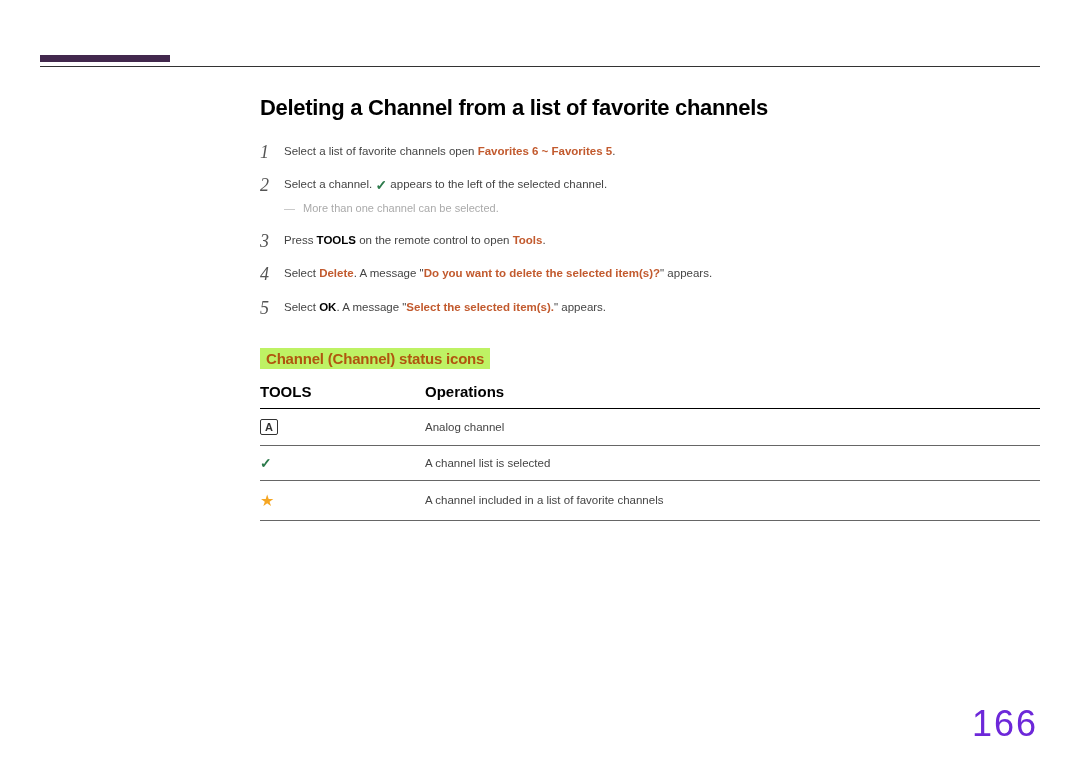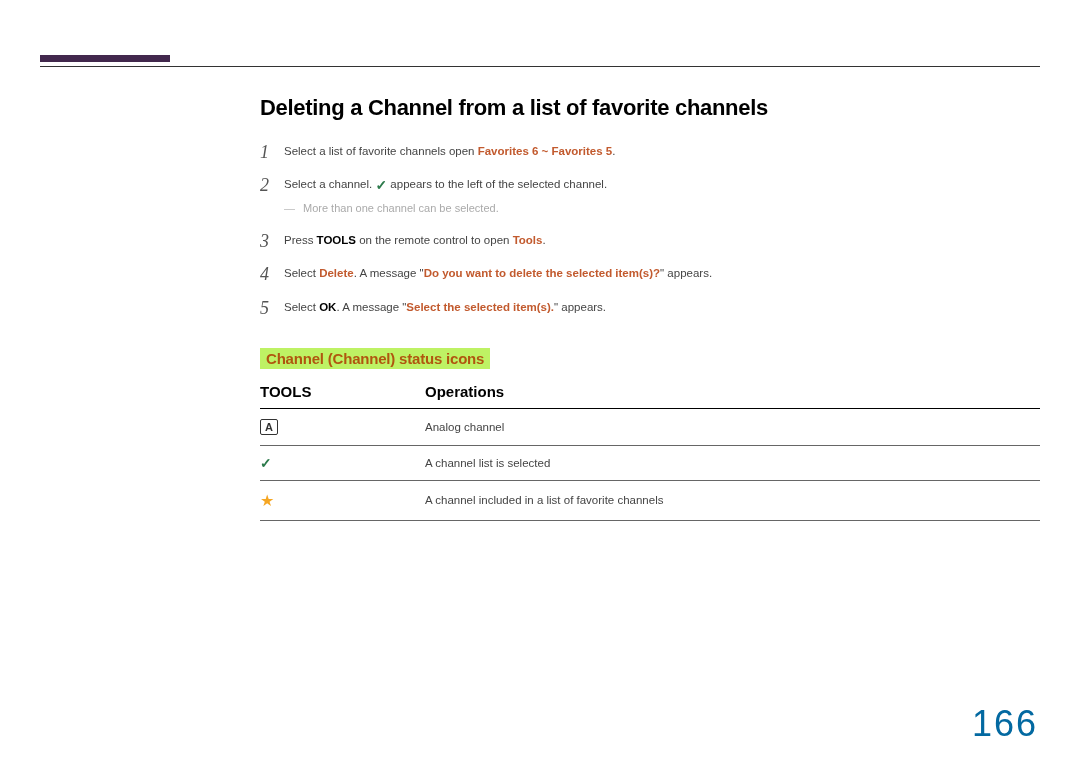--- a/index.html
+++ b/index.html
@@ -19,21 +19,21 @@
   .note-line { position: relative; padding-left: 19px; font-size: 11px; color: #aaa; margin: 4px 0; line-height: 1.5; }
   .note-line::before { content: "―"; position: absolute; left: 0; top: 0; color: #bbb; font-size: 11px; }
   .b-badge { display: inline-block; background: #2e7d32; color: #fff; font-size: 10px; font-weight: 700; padding: 0 3px; border-radius: 2px; line-height: 14px; vertical-align: 0; }
   h2.status-icons { display: inline-block; font-size: 15px; font-weight: 700; color: #b0560f; background: #bef264; padding: 2px 6px; margin: 16px 0 10px 0; letter-spacing: -0.2px; }
   table.icons { width: 100%; border-collapse: collapse; font-size: 11.5px; }
   table.icons th { text-align: left; font-size: 15px; font-weight: 700; padding: 4px 0 8px 0; border-bottom: 1.5px solid #000; }
   table.icons td { padding: 10px 0; border-bottom: 1px solid #666; vertical-align: middle; color: #444; }
   table.icons th:first-child, table.icons td:first-child { width: 165px; }
   .a-box { display: inline-block; border: 1px solid #333; border-radius: 2px; padding: 0 4px; font-size: 11px; line-height: 14px; color: #333; font-weight: 600; }
   .star { color: #f5a623; font-size: 16px; }
-  .pagenum { position: absolute; right: 42px; bottom: 18px; font-size: 36px; color: #0369a1; font-weight: 300; letter-spacing: 2px; }
+  .pagenum { position: absolute; right: 42px; bottom: 18px; font-size: 36px; color: #6d28d9; font-weight: 300; letter-spacing: 2px; }
 </style>
 </head>
 <body>
 
 <div class="page">
   <div class="sidebar-mark"></div>
   <div class="hr-top"></div>
 
   <div class="content">
     <h1>Deleting a Channel from a list of favorite channels</h1>

